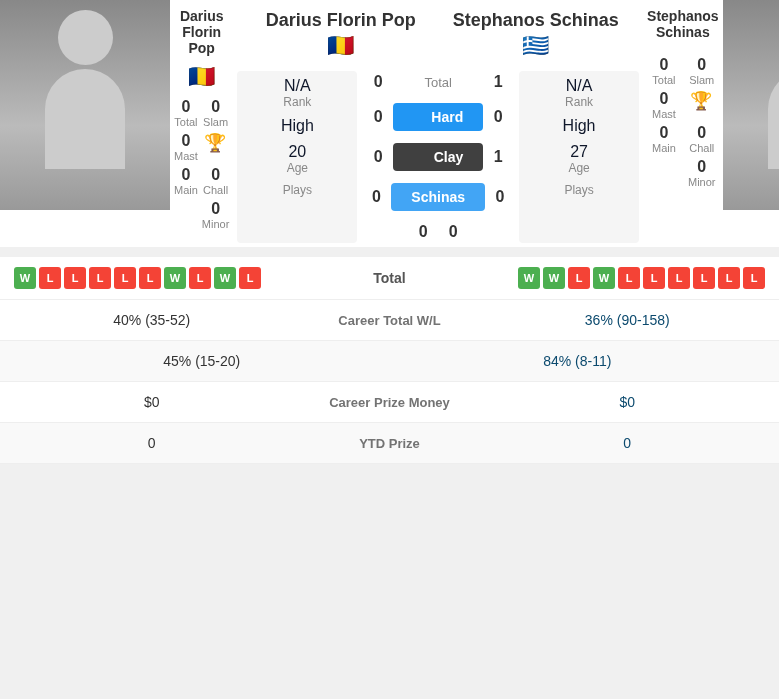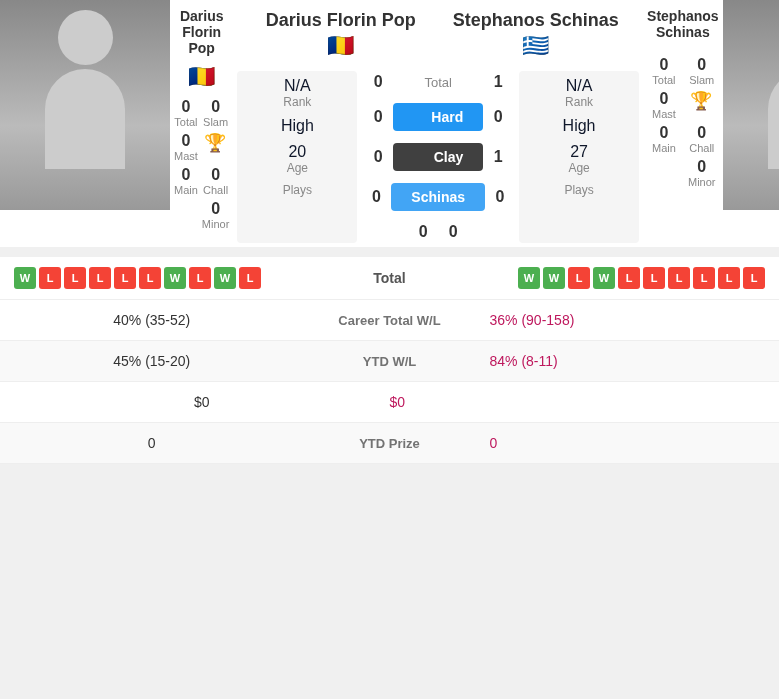--- a/index.html
+++ b/index.html
@@ -224,23 +224,23 @@
       width: 200px;
       text-align: center;
       font-size: 13px;
       font-weight: bold;
       color: #737373;
       flex-shrink: 0;
     }
 
     .stats-row-right {
       flex: 1;
-      text-align: left;
+      text-align: center;
       font-size: 14px;
-      color: #be185d;
+      color: #0c4a6e;
     }
 
     .stats-row-alt {
       background: #f9f9f9;
     }
 
     
     .top-area {
       display: flex;
       background: #fff;
@@ -483,25 +483,25 @@
   </div>
 
   <div id="stats-rows">
       <div class="stats-row">
       <div class="stats-row-left">40% (35-52)</div>
       <div class="stats-row-center">Career Total W/L</div>
       <div class="stats-row-right">36% (90-158)</div>
     </div>
       <div class="stats-row stats-row-alt">
       <div class="stats-row-left">45% (15-20)</div>
-      <div class="stats-row-center">YTD W/L</div>
       <div class="stats-row-right">84% (8-11)</div>
     </div>
       <div class="stats-row">
       <div class="stats-row-left">$0</div>
+      <div class="stats-row-center">Career Prize Money</div>
       <div class="stats-row-right">$0</div>
     </div>
       <div class="stats-row stats-row-alt">
       <div class="stats-row-left">0</div>
       <div class="stats-row-center">YTD Prize</div>
       <div class="stats-row-right">0</div>
     </div>
     </div>
 
 </div>

